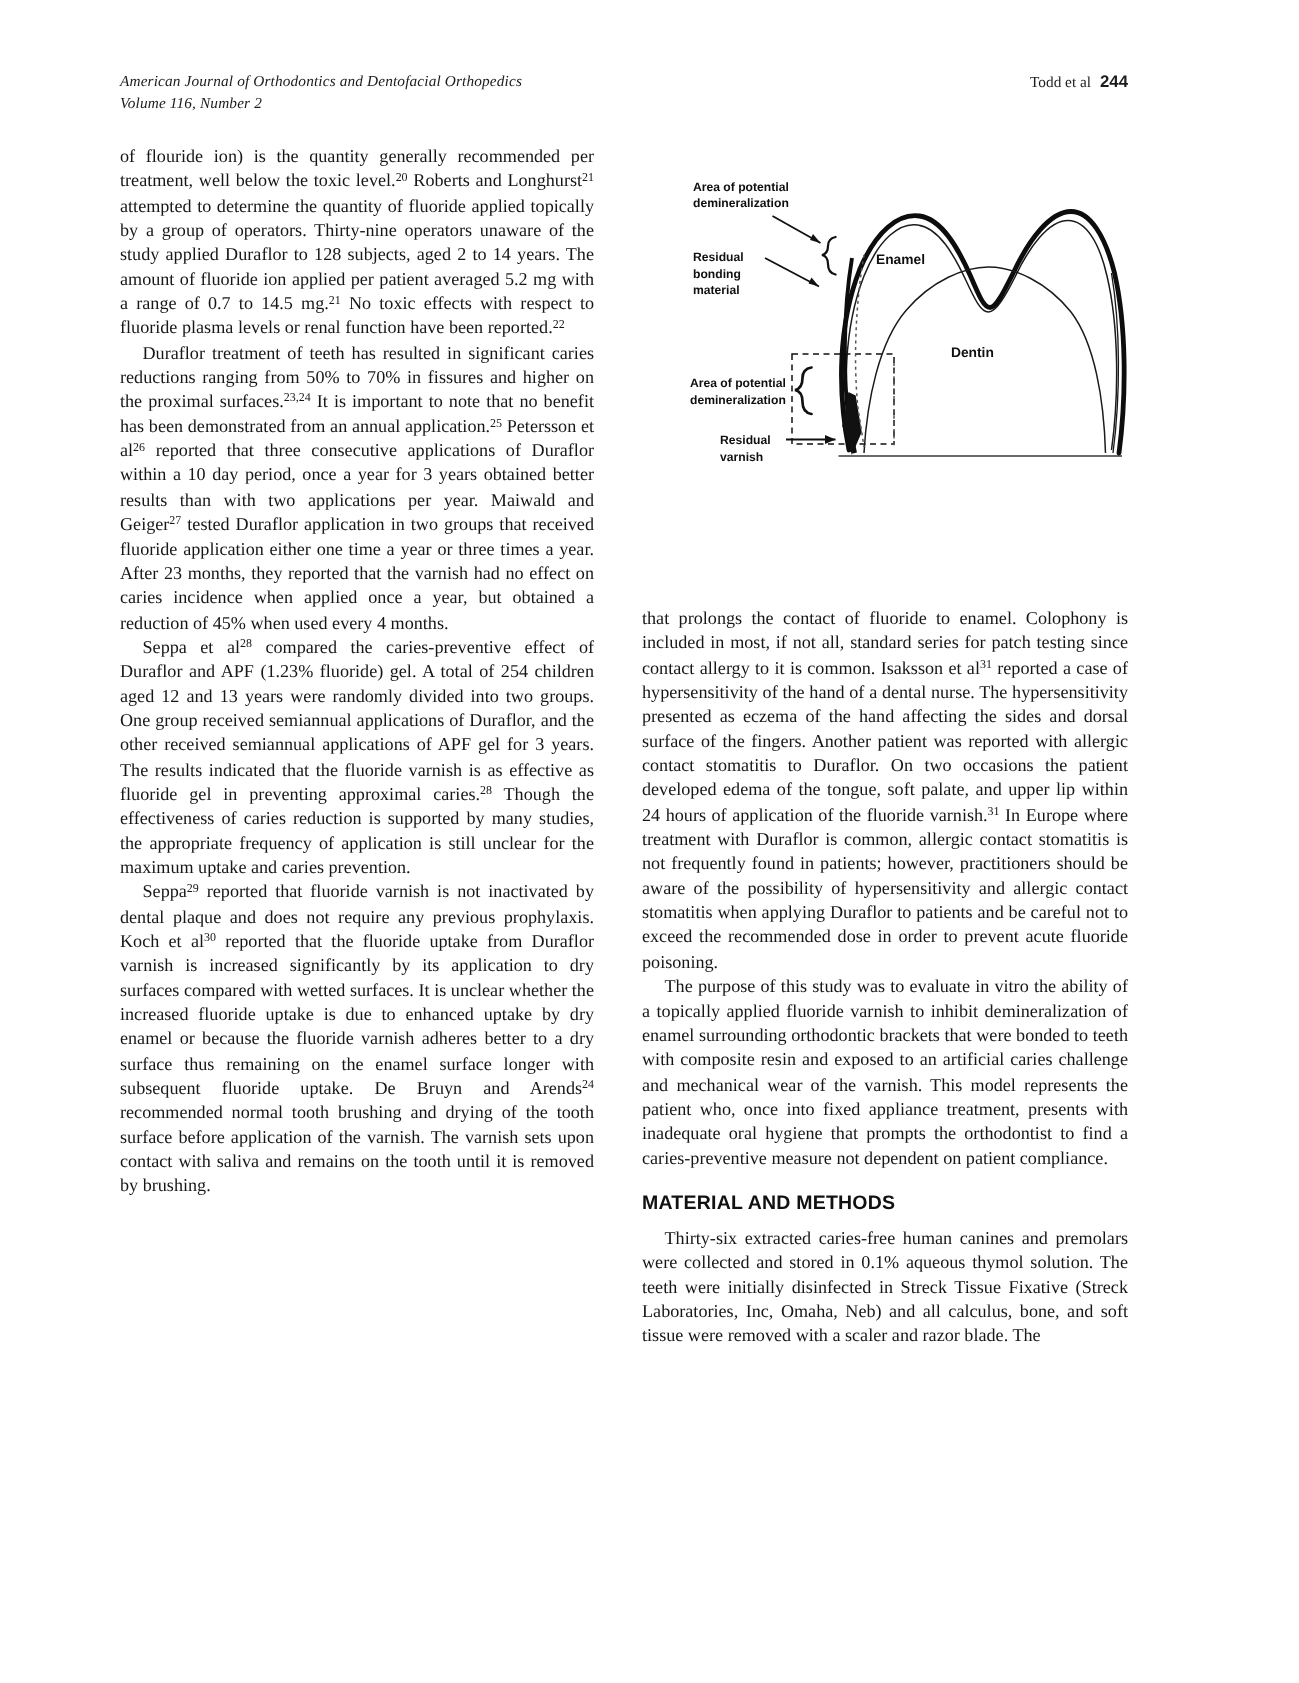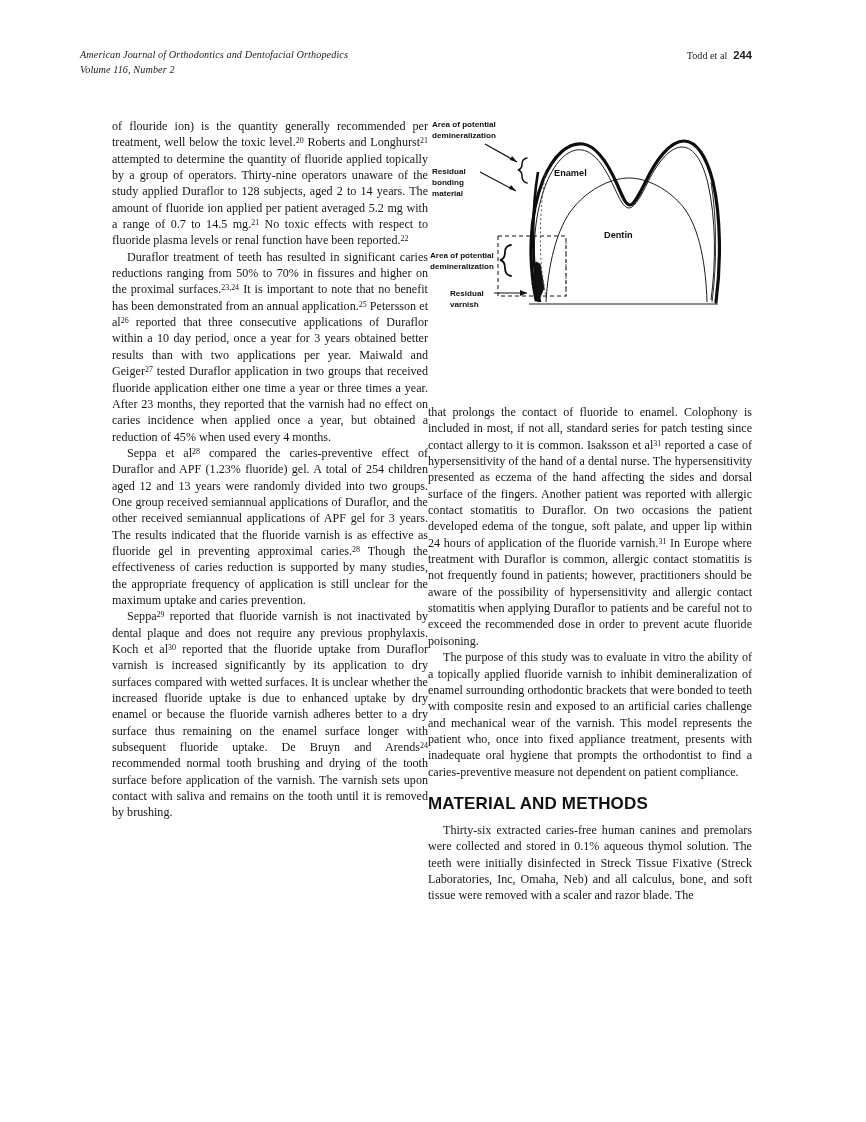--- a/index.html
+++ b/index.html
@@ -51,23 +51,22 @@
     font-weight: bold;
     font-size: 11.2px;
     font-style: normal;
     margin-left: 6px;
   }
 
   
   #col-left {
     position: absolute;
     left: 80px;
-    top: 118px;
+    top: 96px;
     width: 316px;
-    margin-left: 32px;
   }
   #col-right {
     position: absolute;
     left: 428px;
     top: 114px;
     width: 324px;
   }
 
   p.body {
     margin: 0;
@@ -81,38 +80,39 @@
   }
   p.body.first { text-indent: 0; }
   sup {
     font-size: 0.66em;
     vertical-align: 0.42em;
     line-height: 0;
   }
 
   h2.section-head {
     font-family: "Liberation Sans", "DejaVu Sans", sans-serif;
-    font-size: 17px;
+    font-size: 13px;
     font-weight: bold;
     letter-spacing: 0.15px;
     margin: 14px 0 8px 0;
     color: #111;
   }
 
   
   #figure-block {
     position: absolute;
     left: 428px;
     top: 112px;
     width: 324px;
   }
   #figure-image {
     position: relative;
     width: 324px;
     height: 205px;
+    margin-left: 30px;
   }
   #figure-image svg { display: block; }
   p.fig-caption {
     margin: 6px 0 0 0;
     font-family: "Liberation Sans", "DejaVu Sans", sans-serif;
     font-size: 11.1px;
     line-height: 14.6px;
     text-align: justify;
     color: #131313;
   }

